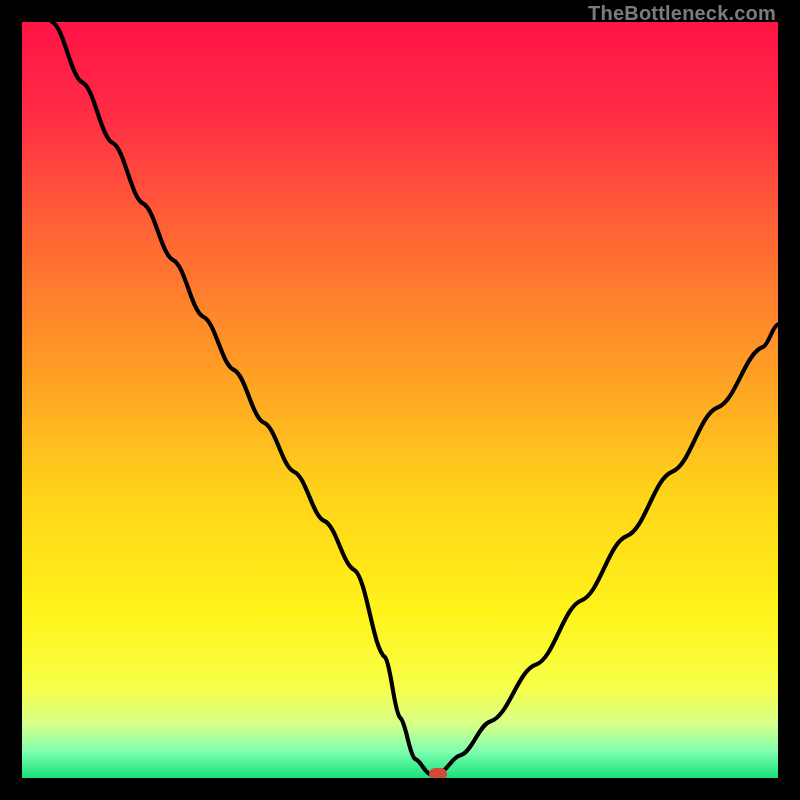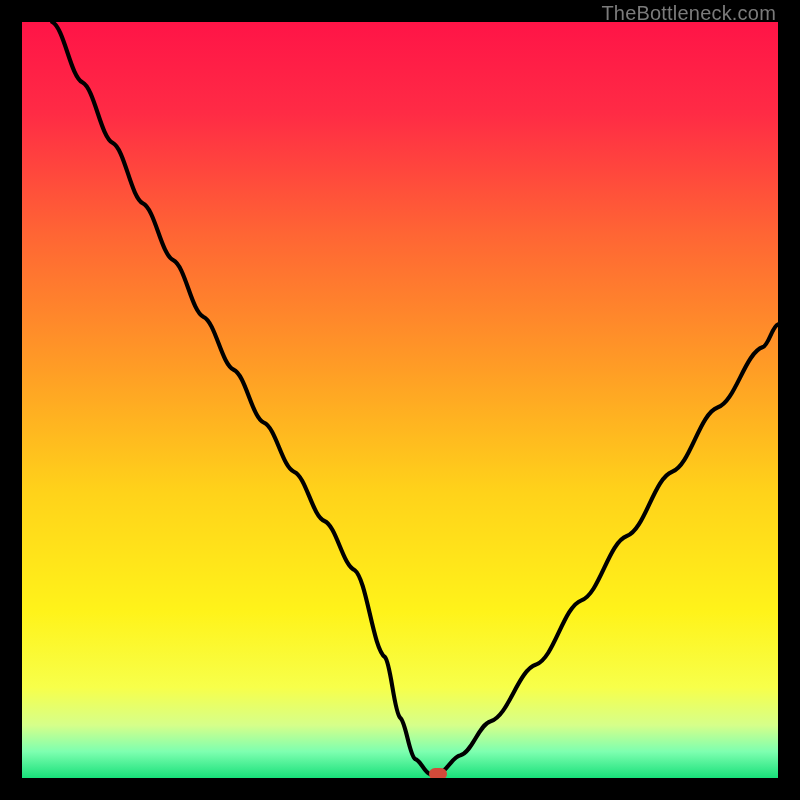--- a/index.html
+++ b/index.html
@@ -40,21 +40,21 @@
     width: 756px;
     height: 756px;
     pointer-events: none;
   }
   .watermark {
     position: absolute;
     top: 2px;
     right: 24px;
     font-family: Arial, Helvetica, sans-serif;
     font-size: 20px;
-    font-weight: 400;
+    font-weight: 700;
     color: #7b7b7b;
     letter-spacing: 0.2px;
     user-select: none;
   }
   .marker {
     position: absolute;
     width: 18px;
     height: 12px;
     border-radius: 6px;
     background: #d24a3a;

